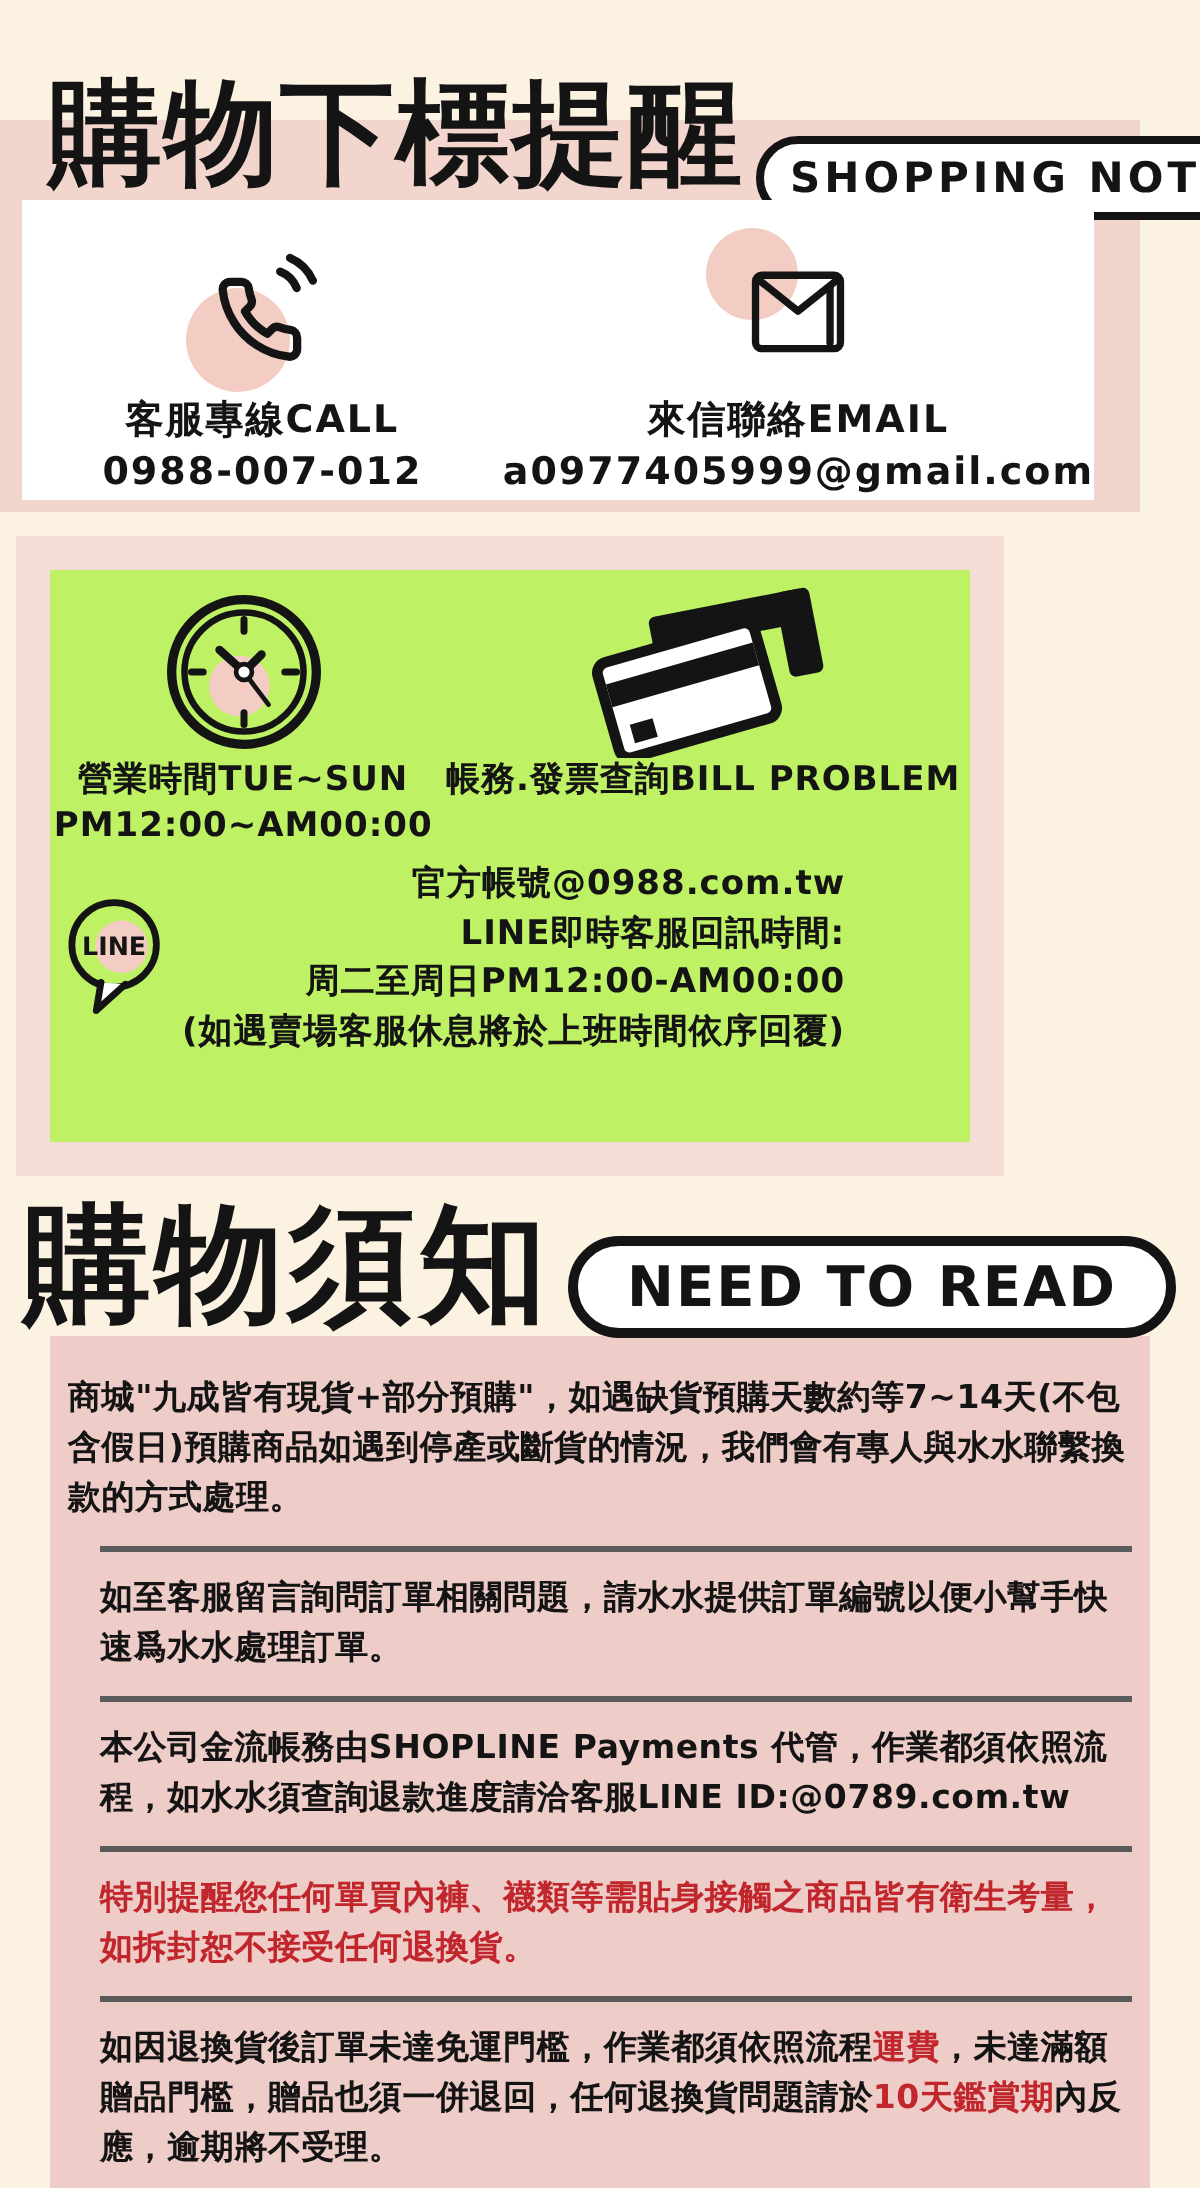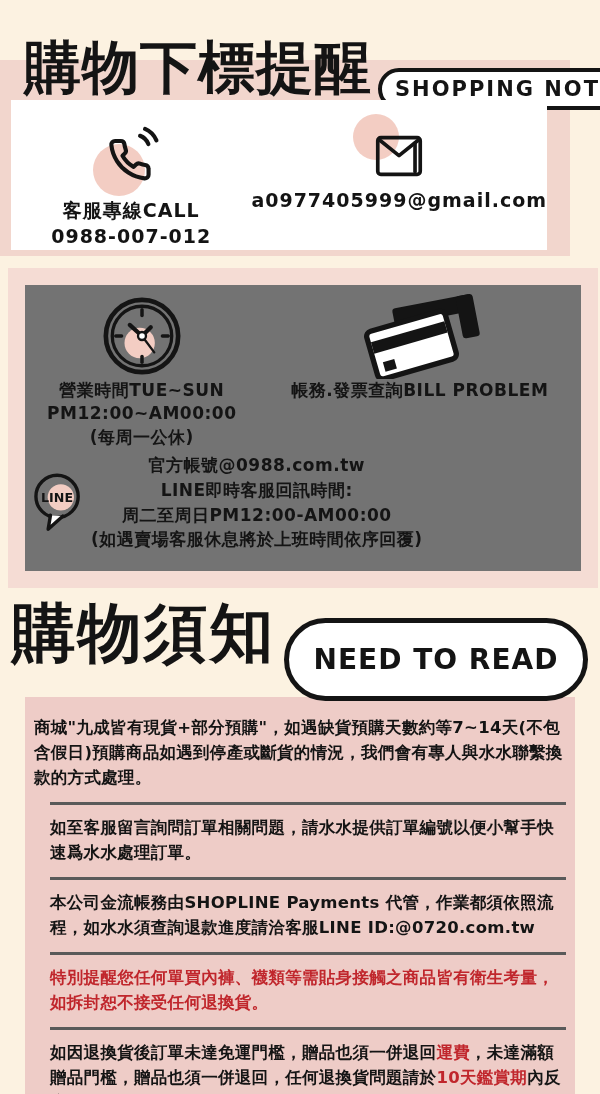--- a/index.html
+++ b/index.html
@@ -26,36 +26,36 @@
                 display:flex;align-items:flex-start;}
   .contact{flex:1;display:flex;flex-direction:column;align-items:center;justify-content:flex-start;padding-top:22px;}
   .icon-wrap{position:relative;width:72px;height:66px;display:flex;align-items:center;justify-content:center;}
   .icon-wrap .blob{position:absolute;border-radius:50%;background:var(--blob);}
   .blob-phone{width:52px;height:52px;left:-2px;bottom:-8px;}
   .blob-mail{width:46px;height:46px;left:-10px;top:-8px;}
   .contact-label{font-size:19px;letter-spacing:1px;margin-top:10px;line-height:1.35;text-align:center;}
   .contact-value{font-size:19px;letter-spacing:1px;line-height:1.35;text-align:center;}
 
   
-  .service-card{margin:12px 10px 0 8px;width:590px;height:320px;background:#737373;
+  .service-card{margin:12px 10px 0 8px;width:494px;height:320px;background:#bef264;
                 border:17px solid var(--frame);}
   .service-row{display:flex;padding-top:8px;}
   .service-col{display:flex;flex-direction:column;align-items:center;}
   .col-hours{width:42%;}
   .col-billing{width:58%;}
   .icon-stage{position:relative;height:86px;display:flex;align-items:center;justify-content:center;}
   .service-text{font-size:17px;line-height:1.38;text-align:center;letter-spacing:0.5px;}
   .billing-wrap{width:342px;}
   .line-block{display:flex;flex-direction:row;align-items:center;margin-top:4px;}
-  .line-text{font-size:17px;line-height:1.45;text-align:center;letter-spacing:0.5px;}
+  .line-text{font-size:17px;line-height:1.45;text-align:right;letter-spacing:0.5px;}
 
   
   .notice-head{display:flex;align-items:flex-start;justify-content:center;margin-top:8px;gap:8px;}
   .notice-title{font-size:64px;font-weight:900;letter-spacing:2px;line-height:1.18;}
-  .pill-read{margin-top:22px;padding:20px 25px;font-size:28px;letter-spacing:1px;border-width:5px;}
+  .pill-read{margin-top:22px;padding:4px 25px;font-size:28px;letter-spacing:1px;border-width:5px;}
   .notice-panel{margin:-4px auto 0 25px;width:550px;background:var(--panel);padding:8px 9px 12px 9px;}
   .notice-list{list-style:none;}
   .notice-list li{padding:10px 0 12px 0;}
   .notice-list li + li{border-top:3px solid var(--rule);margin-left:16px;}
   .notice-list p{font-size:16.5px;line-height:25px;letter-spacing:0.3px;text-align:left;}
   .notice-list .red{color:var(--red);}
 
   svg{display:block;}
   .stroke{fill:none;stroke:var(--ink);stroke-linecap:round;stroke-linejoin:round;}
 </style>
@@ -90,20 +90,21 @@
         <span class="icon-wrap">
           <span class="blob blob-mail"></span>
           <svg width="58" height="56" viewBox="0 0 30 29" style="position:relative">
             <g class="stroke" stroke-width="1.9">
               <rect x="4" y="5.5" width="22" height="19" rx="1.6"></rect>
               <path d="M4.6 6.5 L15 14.8 L25.4 6.5"></path>
               <path d="M23.3 8.5 V23"></path>
             </g>
           </svg>
         </span>
+        <div class="contact-label">來信聯絡EMAIL</div>
         <div class="contact-value">a0977405999@gmail.com</div>
       </div>
     </div>
   </section>
 
   <section class="service-card">
     <div class="service-row">
       <div class="service-col col-hours">
         <div class="icon-stage">
           <svg width="84" height="84" viewBox="0 0 72 72">
@@ -118,21 +119,20 @@
               <path d="M36 36 L25.5 26.5" stroke-width="3.6"></path>
               <path d="M36 36 L43.5 28.5" stroke-width="3.6"></path>
               <path d="M36 36 L46.5 50" stroke-width="2"></path>
             </g>
             <circle cx="36" cy="36" r="3.4" fill="#fff" stroke="#141414" stroke-width="2"></circle>
           </svg>
         </div>
         <div class="service-text">
           <div>營業時間TUE~SUN</div>
           <div>PM12:00~AM00:00</div>
-          <div>(每周一公休)</div>
         </div>
       </div>
       <div class="service-col col-billing">
         <div class="icon-stage">
           <svg width="128" height="86" viewBox="0 0 118 80">
             <circle cx="58" cy="40" r="16" fill="#f3cdc3"></circle>
             <g transform="rotate(-11 70 28)">
               <rect x="36" y="8" width="74" height="16" rx="3" fill="#141414"></rect>
               <rect x="96" y="8" width="16" height="40" rx="3" fill="#141414"></rect>
             </g>
@@ -176,26 +176,26 @@
     </div>
     <div class="notice-panel">
       <ul class="notice-list">
           <li>
             <p><span>商城"九成皆有現貨+部分預購"，如遇缺貨預購天數約等7~14天(不包含假日)預購商品如遇到停產或斷貨的情況，我們會有專人與水水聯繫換款的方式處理。</span></p>
           </li>
           <li>
             <p><span>如至客服留言詢問訂單相關問題，請水水提供訂單編號以便小幫手快速爲水水處理訂單。</span></p>
           </li>
           <li>
-            <p><span>本公司金流帳務由SHOPLINE Payments 代管，作業都須依照流程，如水水須查詢退款進度請洽客服LINE ID:@0720.com.tw</span></p>
+            <p><span>本公司金流帳務由SHOPLINE Payments 代管，作業都須依照流程，如水水須查詢退款進度請洽客服LINE ID:@0789.com.tw</span></p>
           </li>
           <li>
             <p><span class="red">特別提醒您任何單買內褲、襪類等需貼身接觸之商品皆有衛生考量，如拆封恕不接受任何退換貨。</span></p>
           </li>
           <li>
-            <p><span>如因退換貨後訂單未達免運門檻，贈品也須一併退回</span><span class="red">運費</span><span>，未達滿額贈品門檻，贈品也須一併退回，任何退換貨問題請於</span><span class="red">10天鑑賞期</span><span>內反應，逾期將不受理。</span></p>
+            <p><span>如因退換貨後訂單未達免運門檻，作業都須依照流程</span><span class="red">運費</span><span>，未達滿額贈品門檻，贈品也須一併退回，任何退換貨問題請於</span><span class="red">10天鑑賞期</span><span>內反應，逾期將不受理。</span></p>
           </li>
           <li></li>
         </ul>
     </div>
   </section>
 
 </div>
 
 </body></html>

